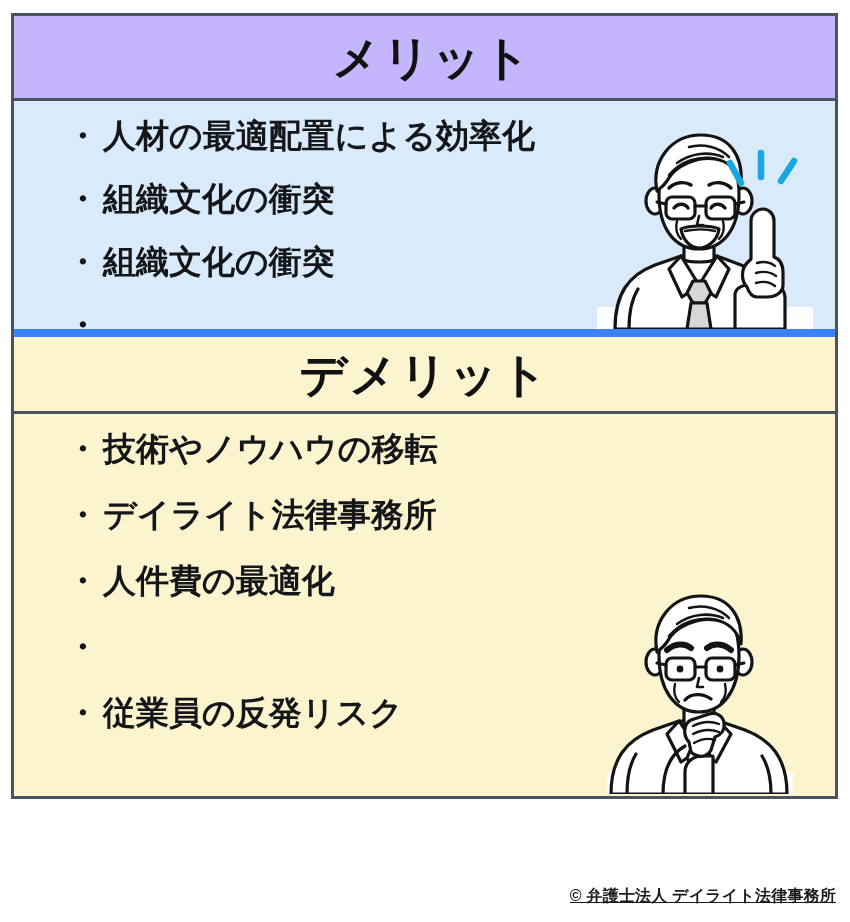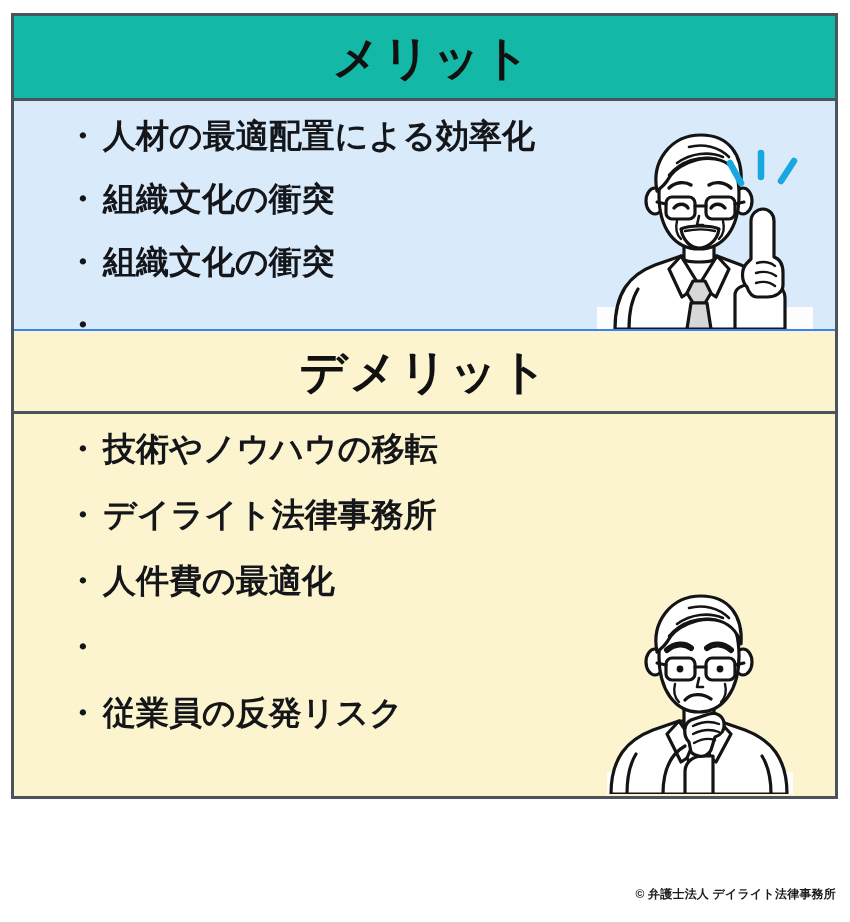--- a/index.html
+++ b/index.html
@@ -42,22 +42,22 @@
   }
   .section-header .title {
     font-size: 47px;
     font-weight: bold;
     letter-spacing: 2px;
     color: #111111;
     line-height: 1;
     white-space: nowrap;
   }
 
-  .merit-header   { background: #14b8a6; padding-left: 16px; }
-  .demerit-header { background: #fcf4cf; border-top: 2px solid #3b82f6; }
+  .merit-header   { background: #c4b5fd; padding-left: 16px; }
+  .demerit-header { background: #fcf4cf; border-top: 8px solid #3b82f6; }
 
   
   .section-body {
     position: relative;
     box-sizing: border-box;
     padding: 18px 0 16px 0;
   }
   .merit-body   { background: #d9eafb; height: 228px; }
   .demerit-body { background: #fcf4cf; height: 382px; }
 
@@ -107,25 +107,26 @@
     width: 230px;
     height: 228px;
   }
   .illustration svg { display: block; width: 100%; height: 100%; }
 
   
   .footer {
     position: absolute;
     right: 14px;
     top: 886px;
-    font-size: 12px;
+    font-size: 16px;
     font-weight: bold;
     color: #1b1b1b;
     letter-spacing: 0.2px;
     white-space: nowrap;
+    text-decoration: underline;
   }
 </style>
 </head>
 <body>
 
 <div class="canvas">
 
   <div class="table">
 
     <div class="section-header merit-header">

